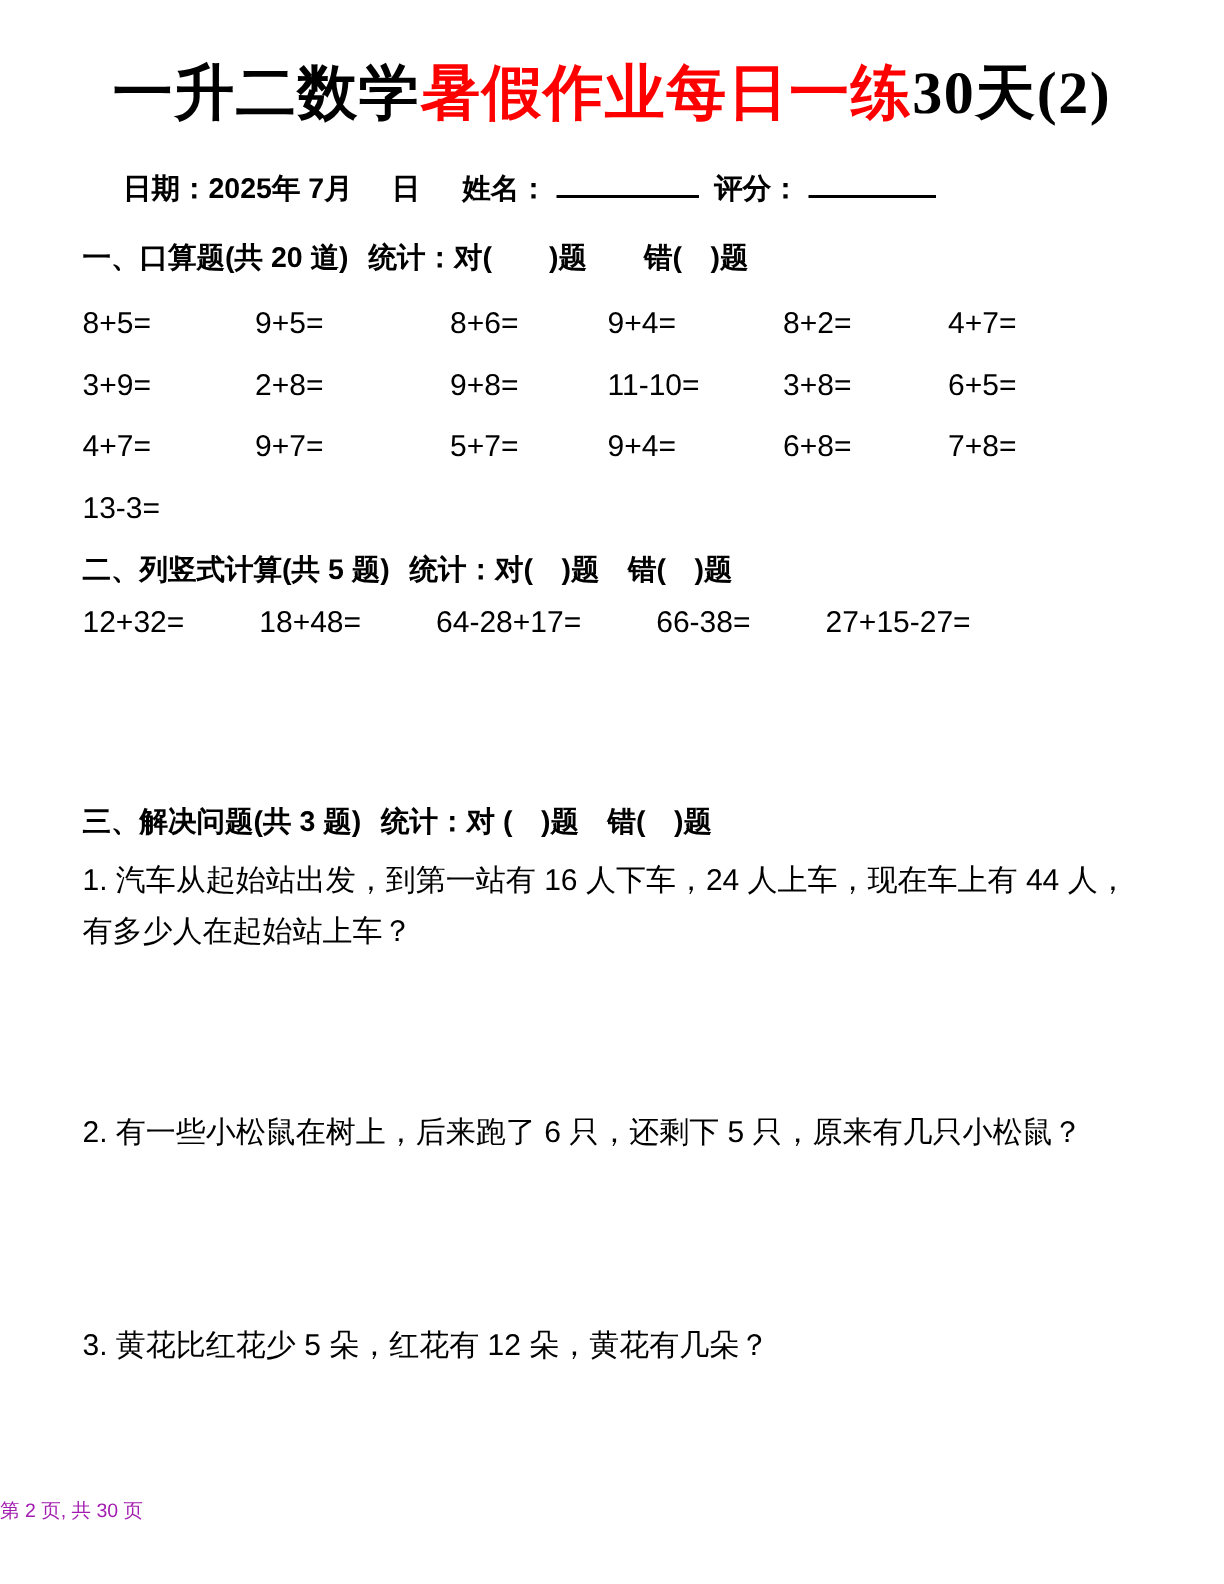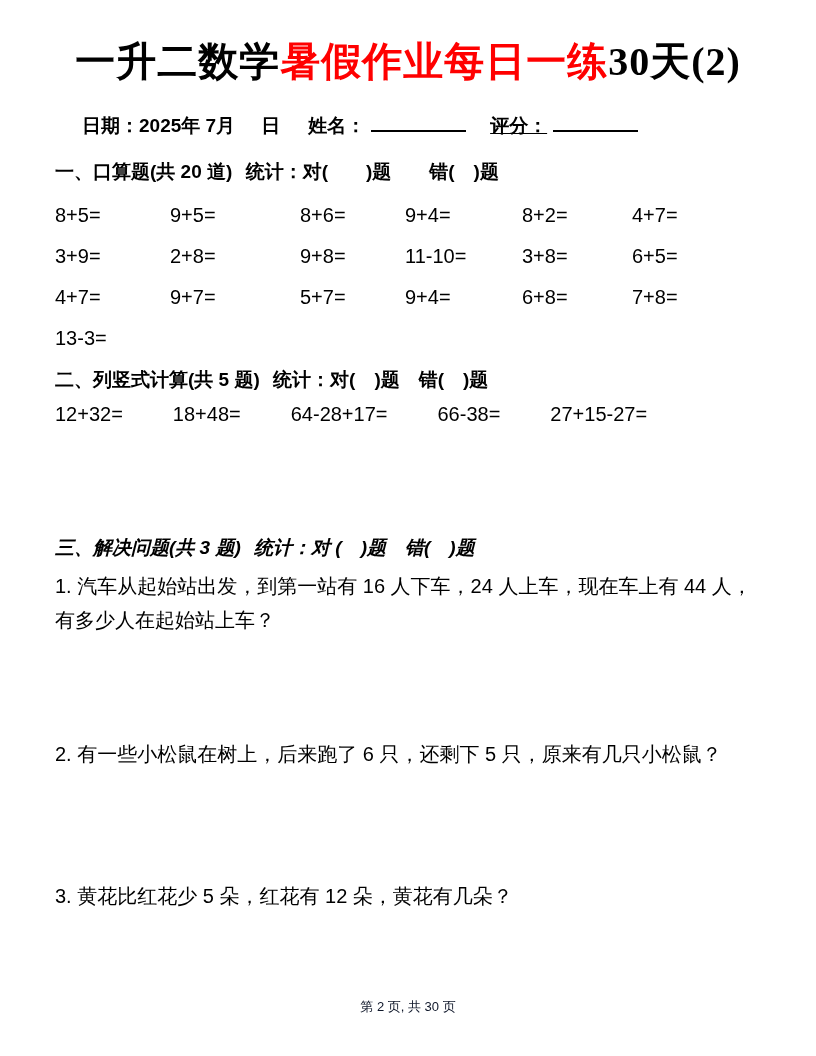--- a/index.html
+++ b/index.html
@@ -32,41 +32,41 @@
     margin-top: 26px;
     padding-left: 27px;
     font-size: 19px;
     line-height: 26px;
     font-weight: 700;
     white-space: nowrap;
   }
   .header-row .seg { display: inline-block; }
   .day-label { margin-left: 26px; }
   .name-block { margin-left: 28px; }
-  .score-block { margin-left: 24px; text-decoration: underline; }
+  .score-block { margin-left: 10px; }
   .blank-line {
     display: inline-block;
     border-bottom: 2px solid #000;
     height: 20px;
     vertical-align: baseline;
     margin-left: 6px;
   }
   .blank-name { width: 95px; }
   .blank-score { width: 85px; }
   
   .section-heading {
     font-size: 19px;
     line-height: 26px;
     white-space: nowrap;
   }
   .section-heading .h-label { font-weight: 600; }
   .section-heading .h-stats { font-weight: 800; margin-left: 8px; }
   .sec1-heading { margin-top: 20px; }
   .sec2-heading { margin-top: 8px; }
-  .sec3-heading { margin-top: 108px; font-style: italic; }
+  .sec3-heading { margin-top: 108px; }
   
   .oral-grid {
     margin-top: 10px;
     display: grid;
     grid-template-columns: 115px 130px 105px 117px 110px 123px;
     width: 700px;
   }
   .oral-grid .problem {
     height: 41px;
     display: flex;
@@ -89,24 +89,23 @@
   }
   .wp1 { margin-top: 8px; }
   .wp2 { margin-top: 100px; }
   .wp3 { margin-top: 108px; }
   
   .page-footer {
     position: absolute;
     left: 0;
     right: 0;
     bottom: 40px;
-    text-align: center;
     font-size: 13px;
     line-height: 18px;
-    color: #0f172a;
+    color: #a21caf;
   }
 </style>
 </head>
 <body>
 
 <div class="page">
 
   <h1 class="doc-title">
     <span>一升二数学</span><span class="red">暑假作业每日一练</span><span>30天(2)</span>
   </h1>

